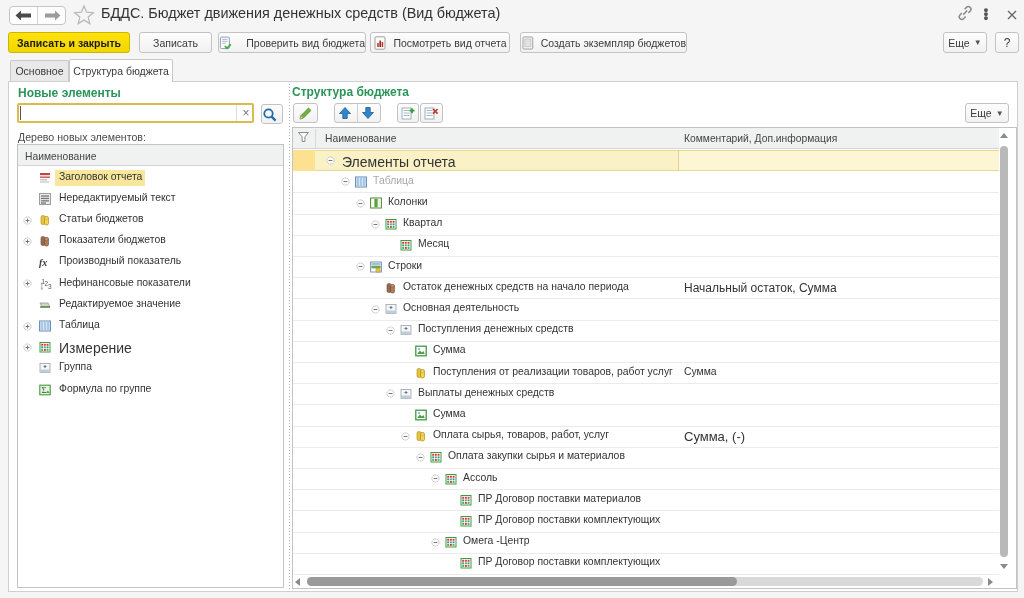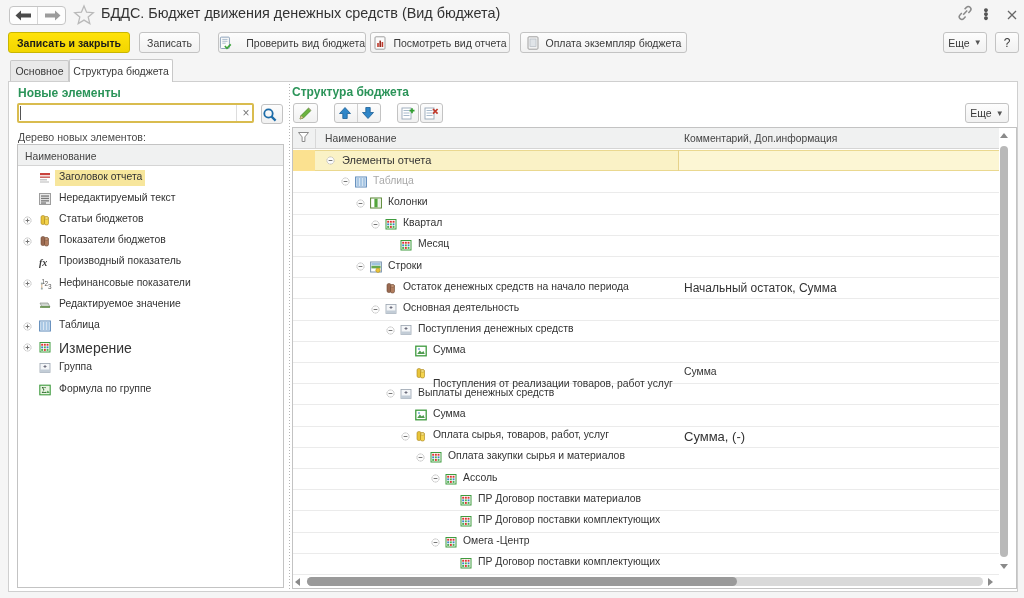--- a/index.html
+++ b/index.html
@@ -32,21 +32,21 @@
         <path d="M8.6 4.2 l1.8 -1.8 a2.6 2.6 0 0 1 3.8 3.6 l-1.8 1.9"></path>
         <path d="M9.6 11.6 l-1.8 1.9 a2.6 2.6 0 0 1 -3.8 -3.6 l1.8 -1.9"></path>
       </g>
     </svg>
   </div>
 <div class="abs" style="left:983px;top:8px;width:6px;text-align:center;color:#555;font-size:9px;line-height:4.2px;">●<br>●<br>●</div>
 <svg class="abs" style="left:1007px;top:10px;" width="10" height="10" viewBox="0 0 10 10">
     <path d="M1 1 L9 9 M9 1 L1 9" stroke="#666" stroke-width="1.3"></path>
   </svg>
 <div class="btn" style="left:8px;top:32px;width:122px;background:linear-gradient(#ffe20a,#f2d600);border-color:#c9b600;color:#1a1a1a;font-weight:bold;">Записать и закрыть</div>
-<div class="btn" style="left:139px;top:32px;width:61px;">Записать</div>
+<div class="btn" style="left:139px;top:32px;width:73px;">Записать</div>
 <div class="btn" style="left:218px;top:32px;width:148px;gap:8px;">
     <svg width="14" height="14" viewBox="0 0 14 14">
       <rect x="1.5" y="0.8" width="9.5" height="12" rx="1" fill="#fbfbfb" stroke="#8aa0b8" stroke-width="1"></rect>
       <path d="M3.5 3.2 l5.5 0 M3.5 5.2 l5.5 0 M3.5 7.2 l3.5 0" stroke="#9db2c6" stroke-width="0.9"></path>
       <path d="M6.2 10.2 l2.2 2.4 l4 -4.2" fill="none" stroke="#3da53d" stroke-width="1.8"></path>
     </svg>
     <span style="margin-left:6px;">Проверить вид бюджета</span>
   </div>
 <div class="btn" style="left:370px;top:32px;width:140px;">
     <svg width="14" height="14" viewBox="0 0 14 14">
@@ -55,21 +55,21 @@
       <rect x="6.4" y="4.6" width="1.6" height="6.4" fill="#922b21"></rect>
       <rect x="8.6" y="6" width="1.6" height="5" fill="#c0392b"></rect>
     </svg>
     <span style="margin-left:6px;">Посмотреть вид отчета</span>
   </div>
 <div class="btn" style="left:520px;top:32px;width:167px;">
     <svg width="14" height="14" viewBox="0 0 14 14">
       <rect x="2" y="0.8" width="10" height="12.4" rx="1" fill="#f2f2f2" stroke="#a0a0a0" stroke-width="1"></rect>
       <rect x="4" y="3" width="6" height="7.5" fill="#e0e4e8" stroke="#b5bcc4" stroke-width="0.7"></rect>
     </svg>
-    <span style="margin-left:6px;">Оплата экземпляр бюджета</span>
+    <span style="margin-left:6px;">Создать экземпляр бюджетов</span>
   </div>
 <div class="btn" style="left:943px;top:32px;width:44px;">Еще <span style="margin-left:4px;font-size:8px;color:#555;">▼</span></div>
 <div class="btn" style="left:995px;top:32px;width:24px;font-size:12px;">?</div>
 <div class="abs" style="left:10px;top:60px;width:59px;height:21px;background:#e9e9e9;border:1px solid #c8c8c8;border-bottom:none;border-radius:2px 2px 0 0;color:#3a3a3a;font-size:10.5px;display:flex;align-items:center;justify-content:center;white-space:nowrap;">Основное</div>
 <div class="abs" style="left:8px;top:81px;width:1010px;height:511px;background:#fff;border:1px solid #cfcfcf;"></div>
 <div class="abs" style="left:69px;top:59px;width:104px;height:23px;background:#fff;border:1px solid #c8c8c8;border-bottom:none;border-radius:2px 2px 0 0;color:#3a3a3a;font-size:10.5px;display:flex;align-items:center;justify-content:center;white-space:nowrap;">Структура бюджета</div>
 <div class="abs ttl" style="left:18px;top:86px;">Новые элементы</div>
 <div class="abs" style="left:17px;top:103px;width:237px;height:20px;background:#fff;border:2px solid #d9bc4f;border-radius:2px;"></div>
 <div class="abs" style="left:20px;top:106px;width:1px;height:14px;background:#555;"></div>
 <div class="abs" style="left:236px;top:105px;width:1px;height:16px;background:#ddd;"></div>
@@ -267,21 +267,21 @@
 <div class="abs" style="left:293px;top:150.0px;width:706px;height:21.2px;background:#faf2c6;border-top:1px solid #ead88f;border-bottom:1px solid #ead88f;"></div>
 <div class="abs" style="left:293px;top:150.0px;width:22px;height:21.2px;background:#fbe190;"></div>
 <div class="abs" style="left:679px;top:151.0px;width:320px;height:19.2px;background:#fcf6d4;"></div>
 <div class="abs" style="left:678px;top:150.0px;width:1px;height:21.2px;background:#e6d28a;"></div>
 <div class="abs" style="left:325.5px;top:156.1px;">
     <svg width="9" height="9" viewBox="0 0 9 9">
       <circle cx="4.5" cy="4.5" r="3.6" fill="#fdfdfd" stroke="#b0b0b0" stroke-width="0.9" stroke-dasharray="1.4,0.8"></circle>
       <path d="M2.6 4.5 l3.8 0" stroke="#777" stroke-width="1"></path>
     </svg>
   </div>
-<div class="abs" style="left:342px;top:153.6px;font-size:11px;color:#333;">Элементы отчета</div>
+<div class="abs" style="left:342px;top:153.6px;font-size:14px;color:#333;">Элементы отчета</div>
 <div class="abs" style="left:293px;top:192.4px;width:706px;height:1px;background:#ebebeb;"></div>
 <div class="abs" style="left:340.5px;top:177.3px;">
     <svg width="9" height="9" viewBox="0 0 9 9">
       <circle cx="4.5" cy="4.5" r="3.6" fill="#fdfdfd" stroke="#b0b0b0" stroke-width="0.9" stroke-dasharray="1.4,0.8"></circle>
       <path d="M2.6 4.5 l3.8 0" stroke="#777" stroke-width="1"></path>
     </svg>
   </div>
 <div class="abs" style="left:355px;top:175.8px;">
     <svg width="12" height="12" viewBox="0 0 12 12">
       <rect x="0.6" y="1" width="10.8" height="10" fill="#fff" stroke="#5a87b8" stroke-width="1"></rect>
@@ -414,21 +414,21 @@
 <div class="abs" style="left:293px;top:383.2px;width:706px;height:1px;background:#ebebeb;"></div>
 <div class="abs" style="left:415px;top:366.6px;">
     <svg width="12" height="12" viewBox="0 0 12 12">
       <g>
         <path d="M2 3 q0 -1.5 2 -1.5 q2 0 2 1.5 l0 6 q0 1.5 -2 1.5 q-2 0 -2 -1.5 z" fill="#e8c43a" stroke="#a8831a" stroke-width="0.6"></path>
         <path d="M5.5 4 q0 -1.5 2 -1.5 q2 0 2 1.5 l0 5.5 q0 1.5 -2 1.5 q-2 0 -2 -1.5 z" fill="#f4d44e" stroke="#a8831a" stroke-width="0.6"></path>
         <ellipse cx="7.5" cy="4" rx="2" ry="1.2" fill="#fae98e" stroke="#a8831a" stroke-width="0.5"></ellipse>
       </g>
     </svg>
   </div>
-<div class="abs" style="left:433px;top:365.6px;font-size:10.4px;color:#333;margin-top:12px;">Поступления от реализации товаров, работ услуг</div>
+<div class="abs" style="left:433px;top:365.6px;font-size:10.4px;color:#333;">Поступления от реализации товаров, работ услуг</div>
 <div class="abs" style="left:684px;top:365.6px;font-size:10.4px;color:#333;">Сумма</div>
 <div class="abs" style="left:293px;top:404.4px;width:706px;height:1px;background:#ebebeb;"></div>
 <div class="abs" style="left:385.5px;top:389.3px;">
     <svg width="9" height="9" viewBox="0 0 9 9">
       <circle cx="4.5" cy="4.5" r="3.6" fill="#fdfdfd" stroke="#b0b0b0" stroke-width="0.9" stroke-dasharray="1.4,0.8"></circle>
       <path d="M2.6 4.5 l3.8 0" stroke="#777" stroke-width="1"></path>
     </svg>
   </div>
 <div class="abs" style="left:400px;top:387.8px;">
     <svg width="12" height="12" viewBox="0 0 12 12">

